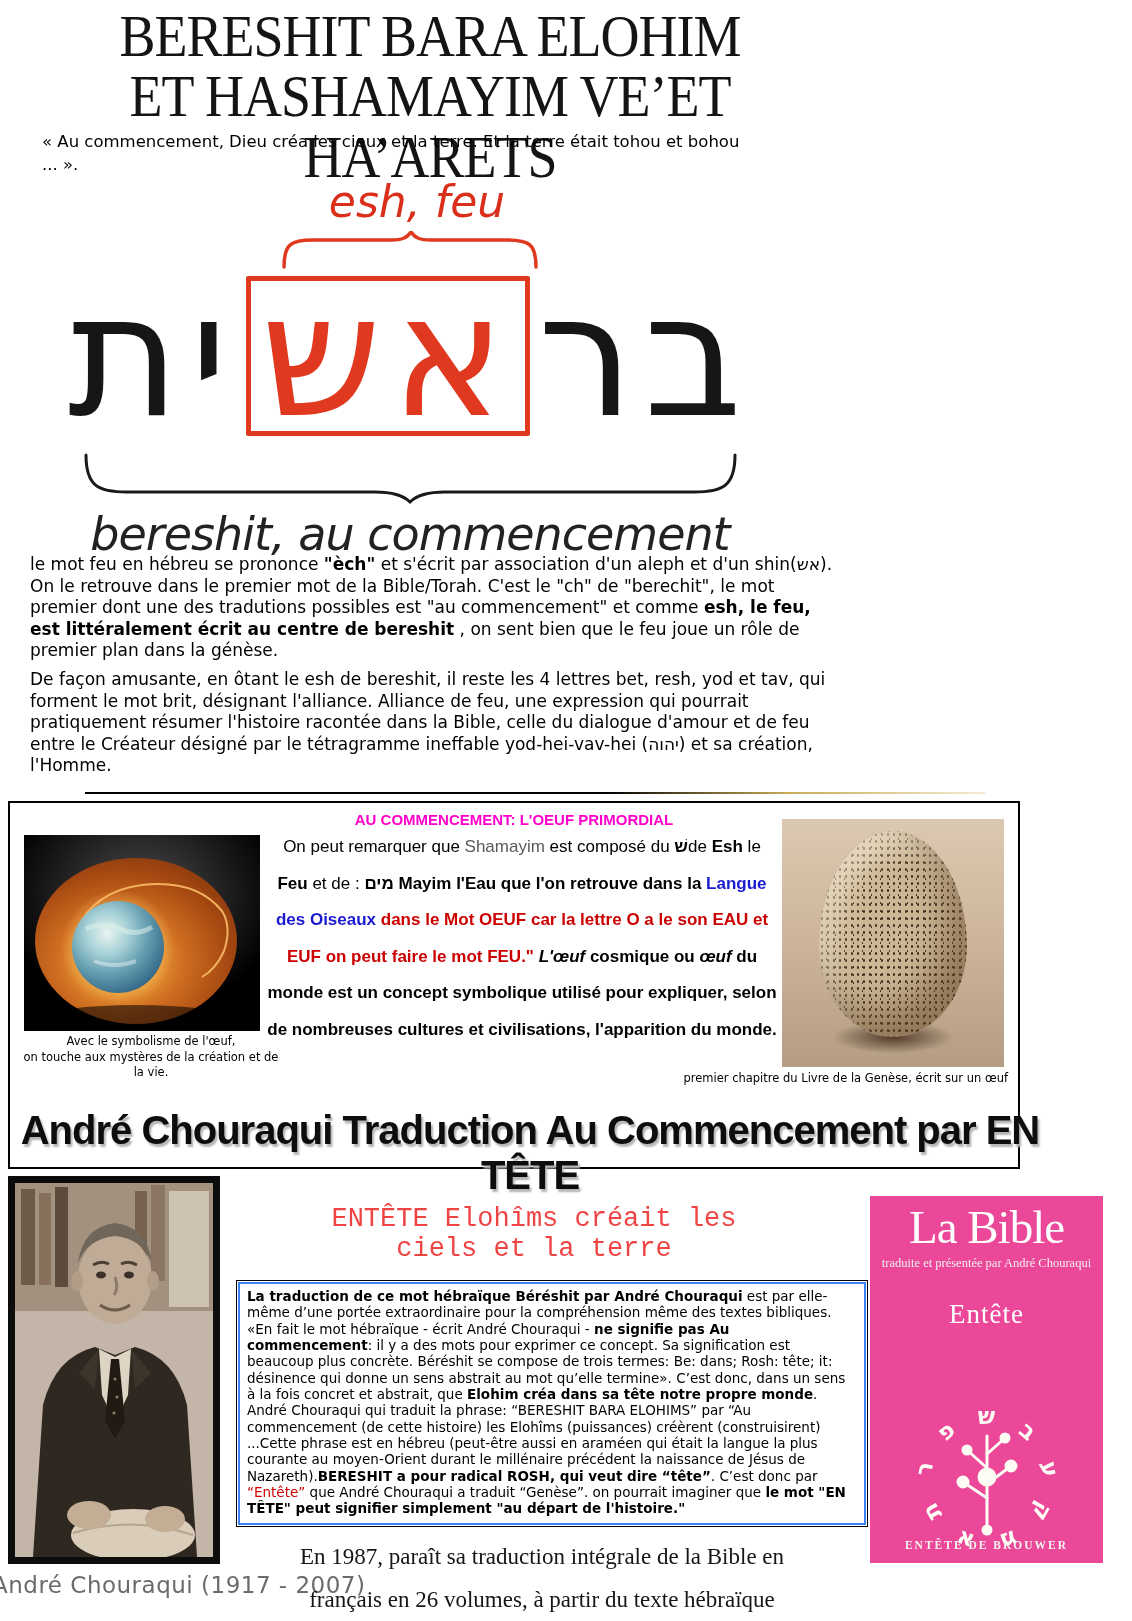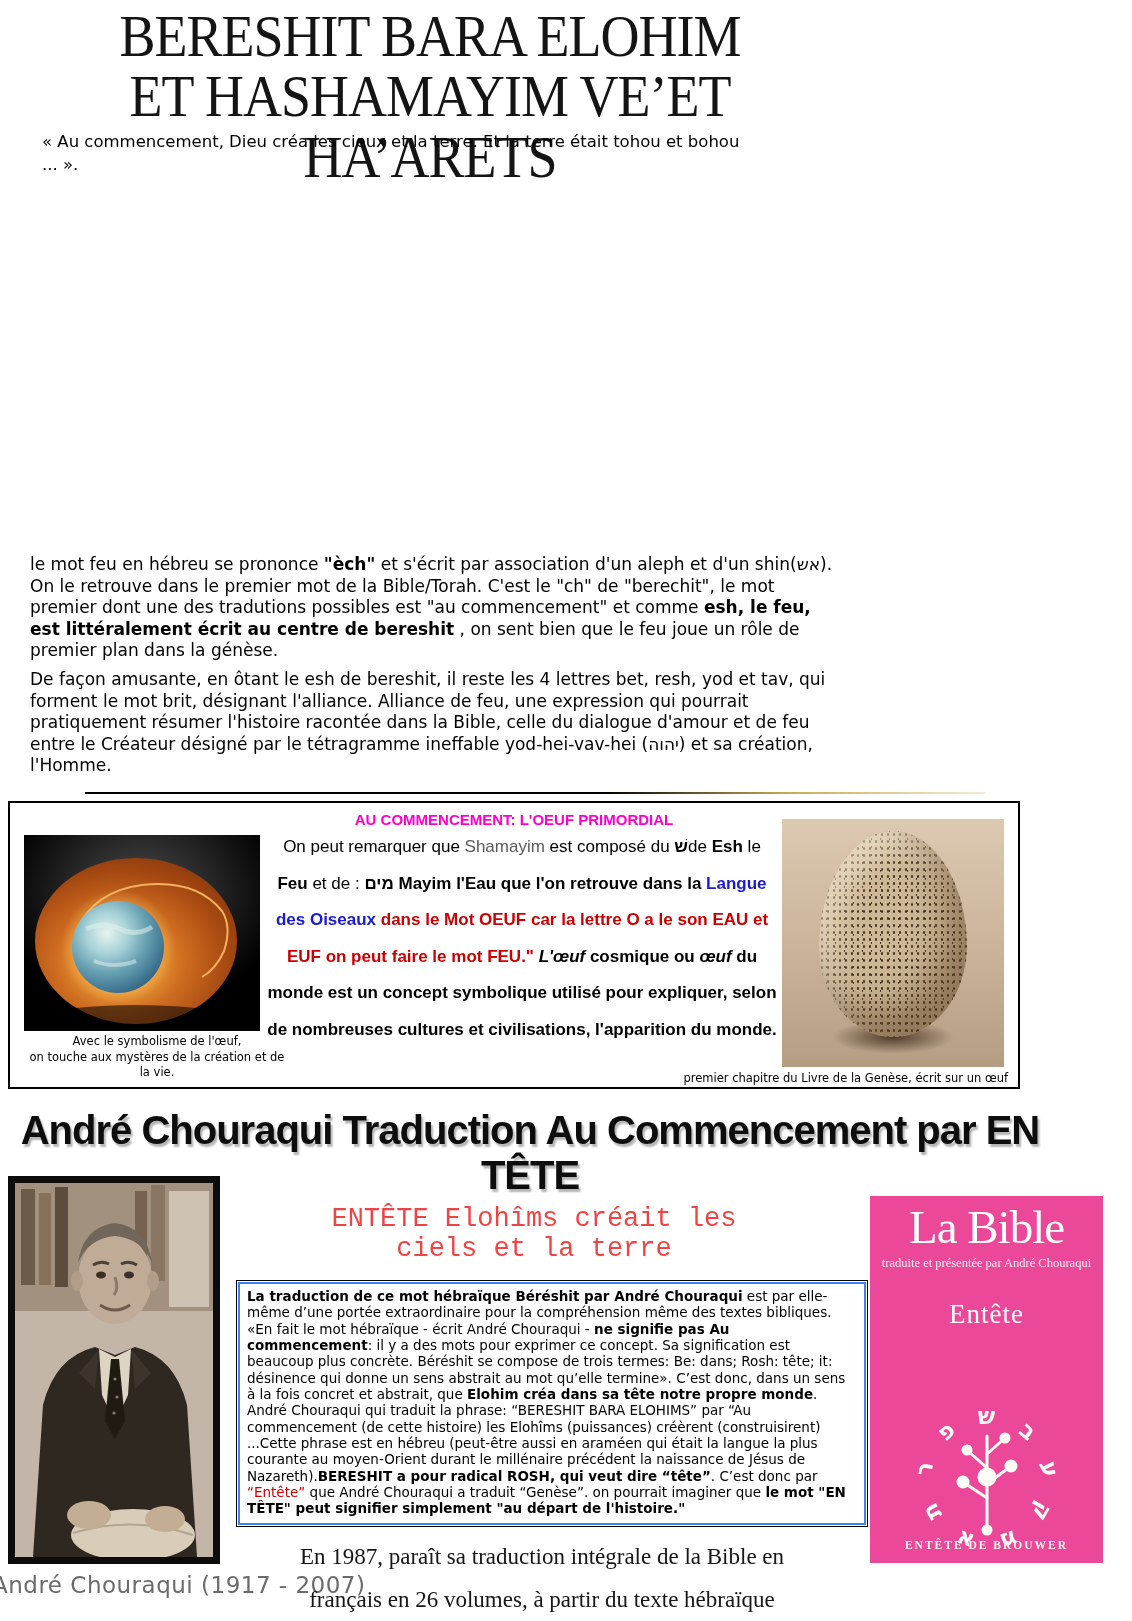--- a/index.html
+++ b/index.html
@@ -31,26 +31,26 @@
   .blue{font-weight:bold;color:#1a1ad2;}
   .red{font-weight:bold;color:#cc0000;}
   .rq{color:#d00000;}
   .gray{color:#5a5a5a;}
   .heb{font-weight:bold;}
 
   .divider{position:absolute;top:792px;left:85px;width:900px;height:2px;
     background:linear-gradient(to right,#000 0%,#000 58%,#c9ab57 78%,#f4ecd2 100%);}
 
   
-  .egg-frame{position:absolute;left:8px;top:801px;width:1012px;height:288px;border:2px solid #000;
+  .egg-frame{position:absolute;left:8px;top:801px;width:1012px;height:368px;border:2px solid #000;
              background:#fff;box-sizing:border-box;}
   .egg-title{position:absolute;top:8px;left:0;width:100%;text-align:center;
     font-family:"Liberation Sans",sans-serif;font-weight:bold;font-size:15px;color:#ff00cc;}
   .egg-left{position:absolute;left:14px;top:32px;width:236px;height:196px;overflow:hidden;}
-  .egg-left-caption{position:absolute;left:14px;top:231px;width:266px;text-align:center;
+  .egg-left-caption{position:absolute;left:8px;top:231px;width:266px;text-align:center;
     font-size:11.5px;line-height:1.35;}
   .egg-center{position:absolute;left:256px;top:26px;width:512px;text-align:center;
     font-family:Liberation Sans, sans-serif;font-size:17px;line-height:36.5px;}
   .egg-right{position:absolute;left:772px;top:16px;width:222px;height:248px;
     background:linear-gradient(#dcc9b1,#cab298 55%,#b49d83);overflow:hidden;}
   .egg-right-shadow{position:absolute;left:30px;top:196px;width:162px;height:44px;border-radius:50%;
     background:radial-gradient(closest-side,rgba(55,33,18,.8),rgba(55,33,18,0) 75%);}
   .egg-right-egg{position:absolute;left:37px;top:12px;width:148px;height:206px;
     border-radius:50% 50% 50% 50% / 56% 56% 44% 44%;
     background-color:#cdb795;
@@ -91,20 +91,31 @@
 
 <div class="page">
 
   <h1 class="main-title"><span>BERESHIT BARA ELOHIM</span><br><span>ET HASHAMAYIM VE’ET HA’ARETS</span></h1>
 
   <div class="quote">
     <div>« Au commencement, Dieu créa les cieux et la terre. Et la terre était tohou et bohou</div>
     <div>... ».</div>
   </div>
 
+  <div class="heb-figure">
+    <div class="esh-label">esh, feu</div>
+    <svg class="brace" width="258" height="38" viewBox="0 0 258 38">
+      <path d="M3,36 C3,13 10,9 32,9 L110,9 C121,9 126,7 130,1 C134,7 139,9 150,9 L226,9 C248,9 255,13 255,36" fill="none" stroke="#e0391f" stroke-width="3.5" stroke-linecap="round"></path>
+    </svg>
+    <div class="heb-word" dir="rtl"><span>בר</span><span class="redbox red-letters">אש</span><span>ית</span></div>
+    <svg class="brace" width="655" height="54" viewBox="0 0 655 54">
+      <path d="M3,4 C3,35 15,41 44,41 L292,41 C307,41 319,43 327,51 C335,43 347,41 362,41 L611,41 C640,41 652,35 652,4" fill="none" stroke="#1a1a1a" stroke-width="3" stroke-linecap="round"></path>
+    </svg>
+    <div class="heb-caption">bereshit, au commencement</div>
+  </div>
 
   <p class="bodytext p1"><span>le mot feu en hébreu se prononce </span><span class="b">"èch"</span><span> et s'écrit par association d'un aleph et d'un shin(אש). On le retrouve dans le premier mot de la Bible/Torah. C'est le "ch" de "berechit", le mot premier dont une des tradutions possibles est "au commencement" et comme </span><span class="b">esh, le feu, est littéralement écrit au centre de bereshit</span><span> , on sent bien que le feu joue un rôle de premier plan dans la génèse.</span></p>
   <p class="bodytext p2">De façon amusante, en ôtant le esh de bereshit, il reste les 4 lettres bet, resh, yod et tav, qui forment le mot brit, désignant l'alliance. Alliance de feu, une expression qui pourrait pratiquement résumer l'histoire racontée dans la Bible, celle du dialogue d'amour et de feu entre le Créateur désigné par le tétragramme ineffable yod-hei-vav-hei (יהוה) et sa création, l'Homme.</p>
 
   <div class="divider"></div>
 
   <div class="egg-frame">
     <div class="egg-title">AU COMMENCEMENT: L'OEUF PRIMORDIAL</div>
 
     <div class="egg-left">

